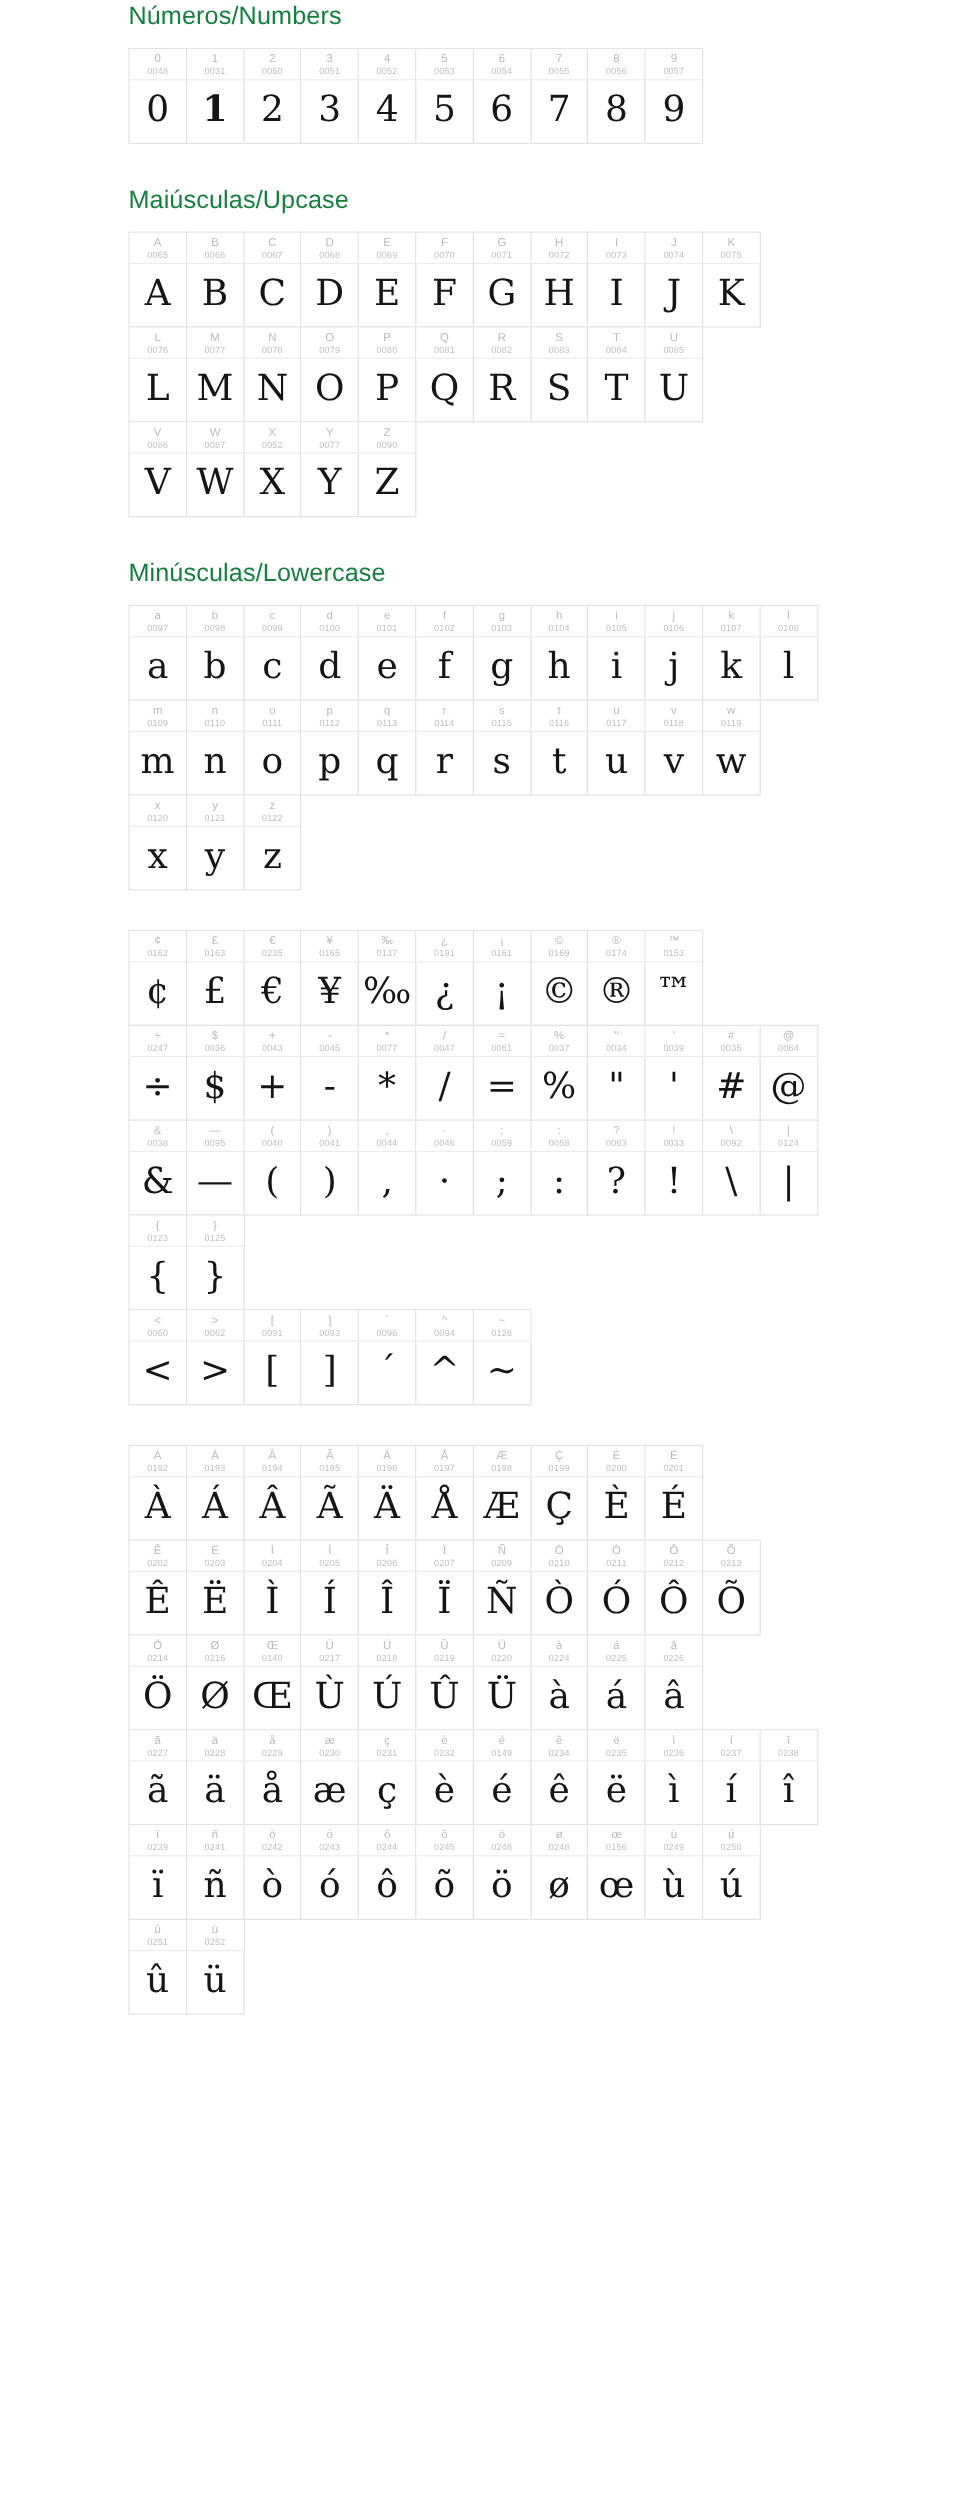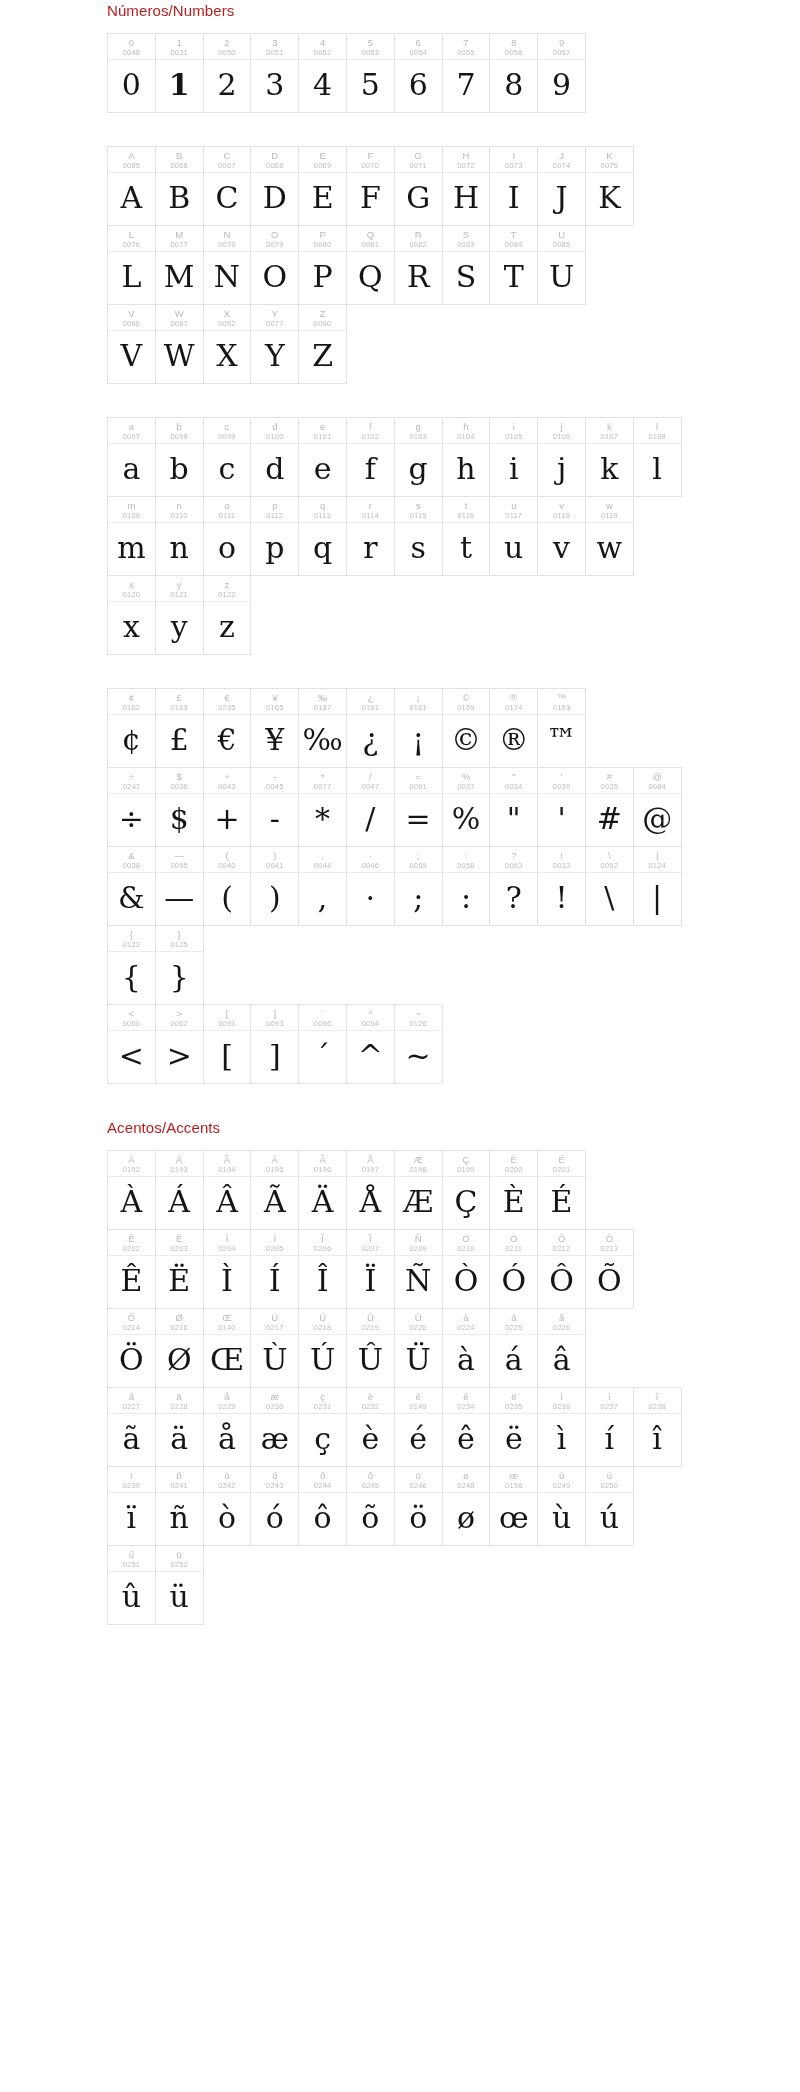--- a/index.html
+++ b/index.html
@@ -16,23 +16,23 @@
   .page {
     width: 800px;
     box-sizing: border-box;
     padding: 0 0 40px 0;
     background: #fff;
   }
   .section {
     margin: 0 0 34px 0;
   }
   .section-title {
-    font-size: 15px;
+    font-size: 21px;
     font-weight: 400;
-    color: #b91c1c;
+    color: #15803d;
     letter-spacing: 0.1px;
     margin: 0 0 14px 107px;
     padding-top: 2px;
   }
   .grid {
     margin-left: 107px;
     display: flex;
     flex-wrap: wrap;
     width: 586px;
   }
@@ -158,20 +158,21 @@
         <div class="cell">
           <div class="meta">
             <div class="ch">9</div>
             <div class="code">0057</div>
           </div>
           <div class="glyph">9</div>
         </div>
       </div>
     </div>
     <div class="section">
+      <div class="section-title">Maiúsculas/Upcase</div>
       <div class="grid">
         <div class="cell">
           <div class="meta">
             <div class="ch">A</div>
             <div class="code">0065</div>
           </div>
           <div class="glyph">A</div>
         </div>
         <div class="cell">
           <div class="meta">
@@ -348,20 +349,21 @@
         <div class="cell">
           <div class="meta">
             <div class="ch">Z</div>
             <div class="code">0090</div>
           </div>
           <div class="glyph">Z</div>
         </div>
       </div>
     </div>
     <div class="section">
+      <div class="section-title">Minúsculas/Lowercase</div>
       <div class="grid">
         <div class="cell">
           <div class="meta">
             <div class="ch">a</div>
             <div class="code">0097</div>
           </div>
           <div class="glyph">a</div>
         </div>
         <div class="cell">
           <div class="meta">
@@ -849,21 +851,20 @@
         <div class="cell">
           <div class="meta">
             <div class="ch">~</div>
             <div class="code">0126</div>
           </div>
           <div class="glyph">~</div>
         </div>
       </div>
     </div>
     <div class="section">
-      <div class="section-title">Acentos/Accents</div>
       <div class="grid">
         <div class="cell">
           <div class="meta">
             <div class="ch">À</div>
             <div class="code">0192</div>
           </div>
           <div class="glyph">À</div>
         </div>
         <div class="cell">
           <div class="meta">

